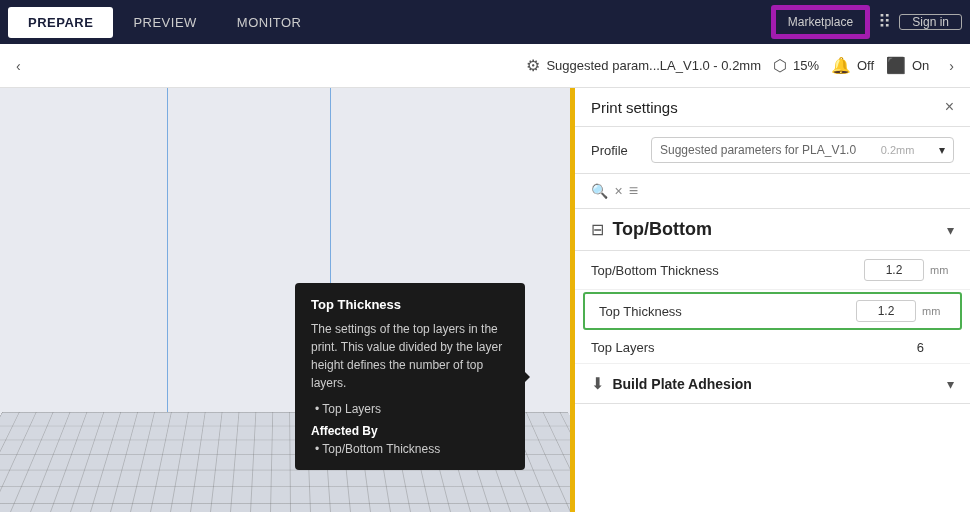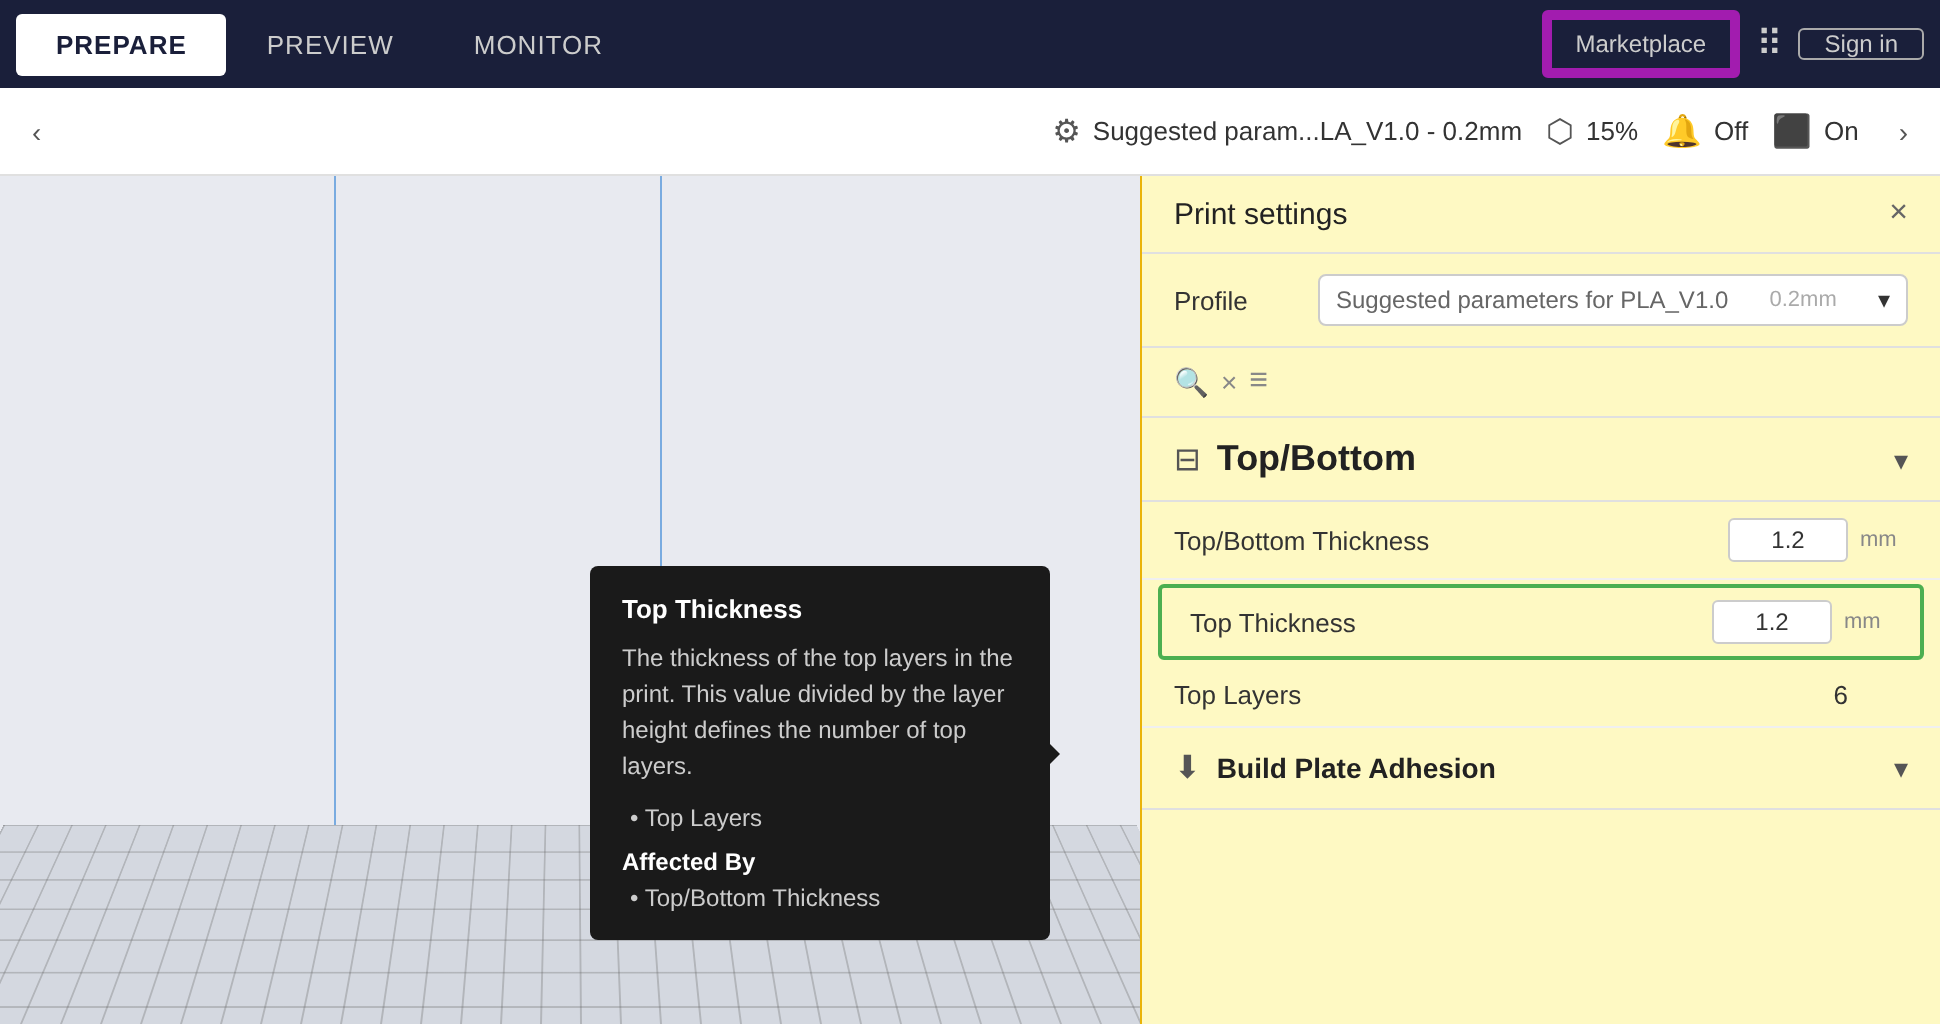--- a/index.html
+++ b/index.html
@@ -177,22 +177,22 @@
     }
     .tooltip-affected-by {
       font-weight: 700;
       margin-top: 8px;
       margin-bottom: 4px;
     }
 
     
     .right-panel {
       width: 400px;
-      background: #fef9c3;
-      border-left: 1px solid #eab308;
+      background: #ffffff;
+      border-left: 5px solid #eab308;
       display: flex;
       flex-direction: column;
       overflow: hidden;
     }
     .panel-header {
       display: flex;
       align-items: center;
       justify-content: space-between;
       padding: 10px 16px;
       border-bottom: 1px solid #e0e0e0;
@@ -209,21 +209,21 @@
       color: #666;
       cursor: pointer;
     }
 
     
     .profile-row {
       display: flex;
       align-items: center;
       padding: 10px 16px;
       border-bottom: 1px solid #e0e0e0;
-      gap: 12px;
+      gap: 0;
     }
     .profile-label {
       font-size: 13px;
       color: #333;
       min-width: 60px;
     }
     .profile-select {
       flex: 1;
       border: 1px solid #ccc;
       border-radius: 4px;
@@ -429,21 +429,21 @@
 
 <div class="main-area">
 
   <div class="viewport">
     <div class="viewport-line-left"></div>
     <div class="viewport-line-right"></div>
     <div class="grid-bg"></div>
 
     <div class="tooltip-box">
       <div class="tooltip-title">Top Thickness</div>
-      <div class="tooltip-desc">The thickness of the top layers in the print. This value divided by the layer height defines the number of top layers.</div>
+      <div class="tooltip-desc">The settings of the top layers in the print. This value divided by the layer height defines the number of top layers.</div>
       <div class="tooltip-item">• <span>Top Layers</span></div>
       <div class="tooltip-affected-by">Affected By</div>
       <div class="tooltip-item">• <span>Top/Bottom Thickness</span></div>
     </div>
   </div>
 
   <div class="right-panel">
 
     <div class="panel-header">
       <span class="panel-title">Print settings</span>

